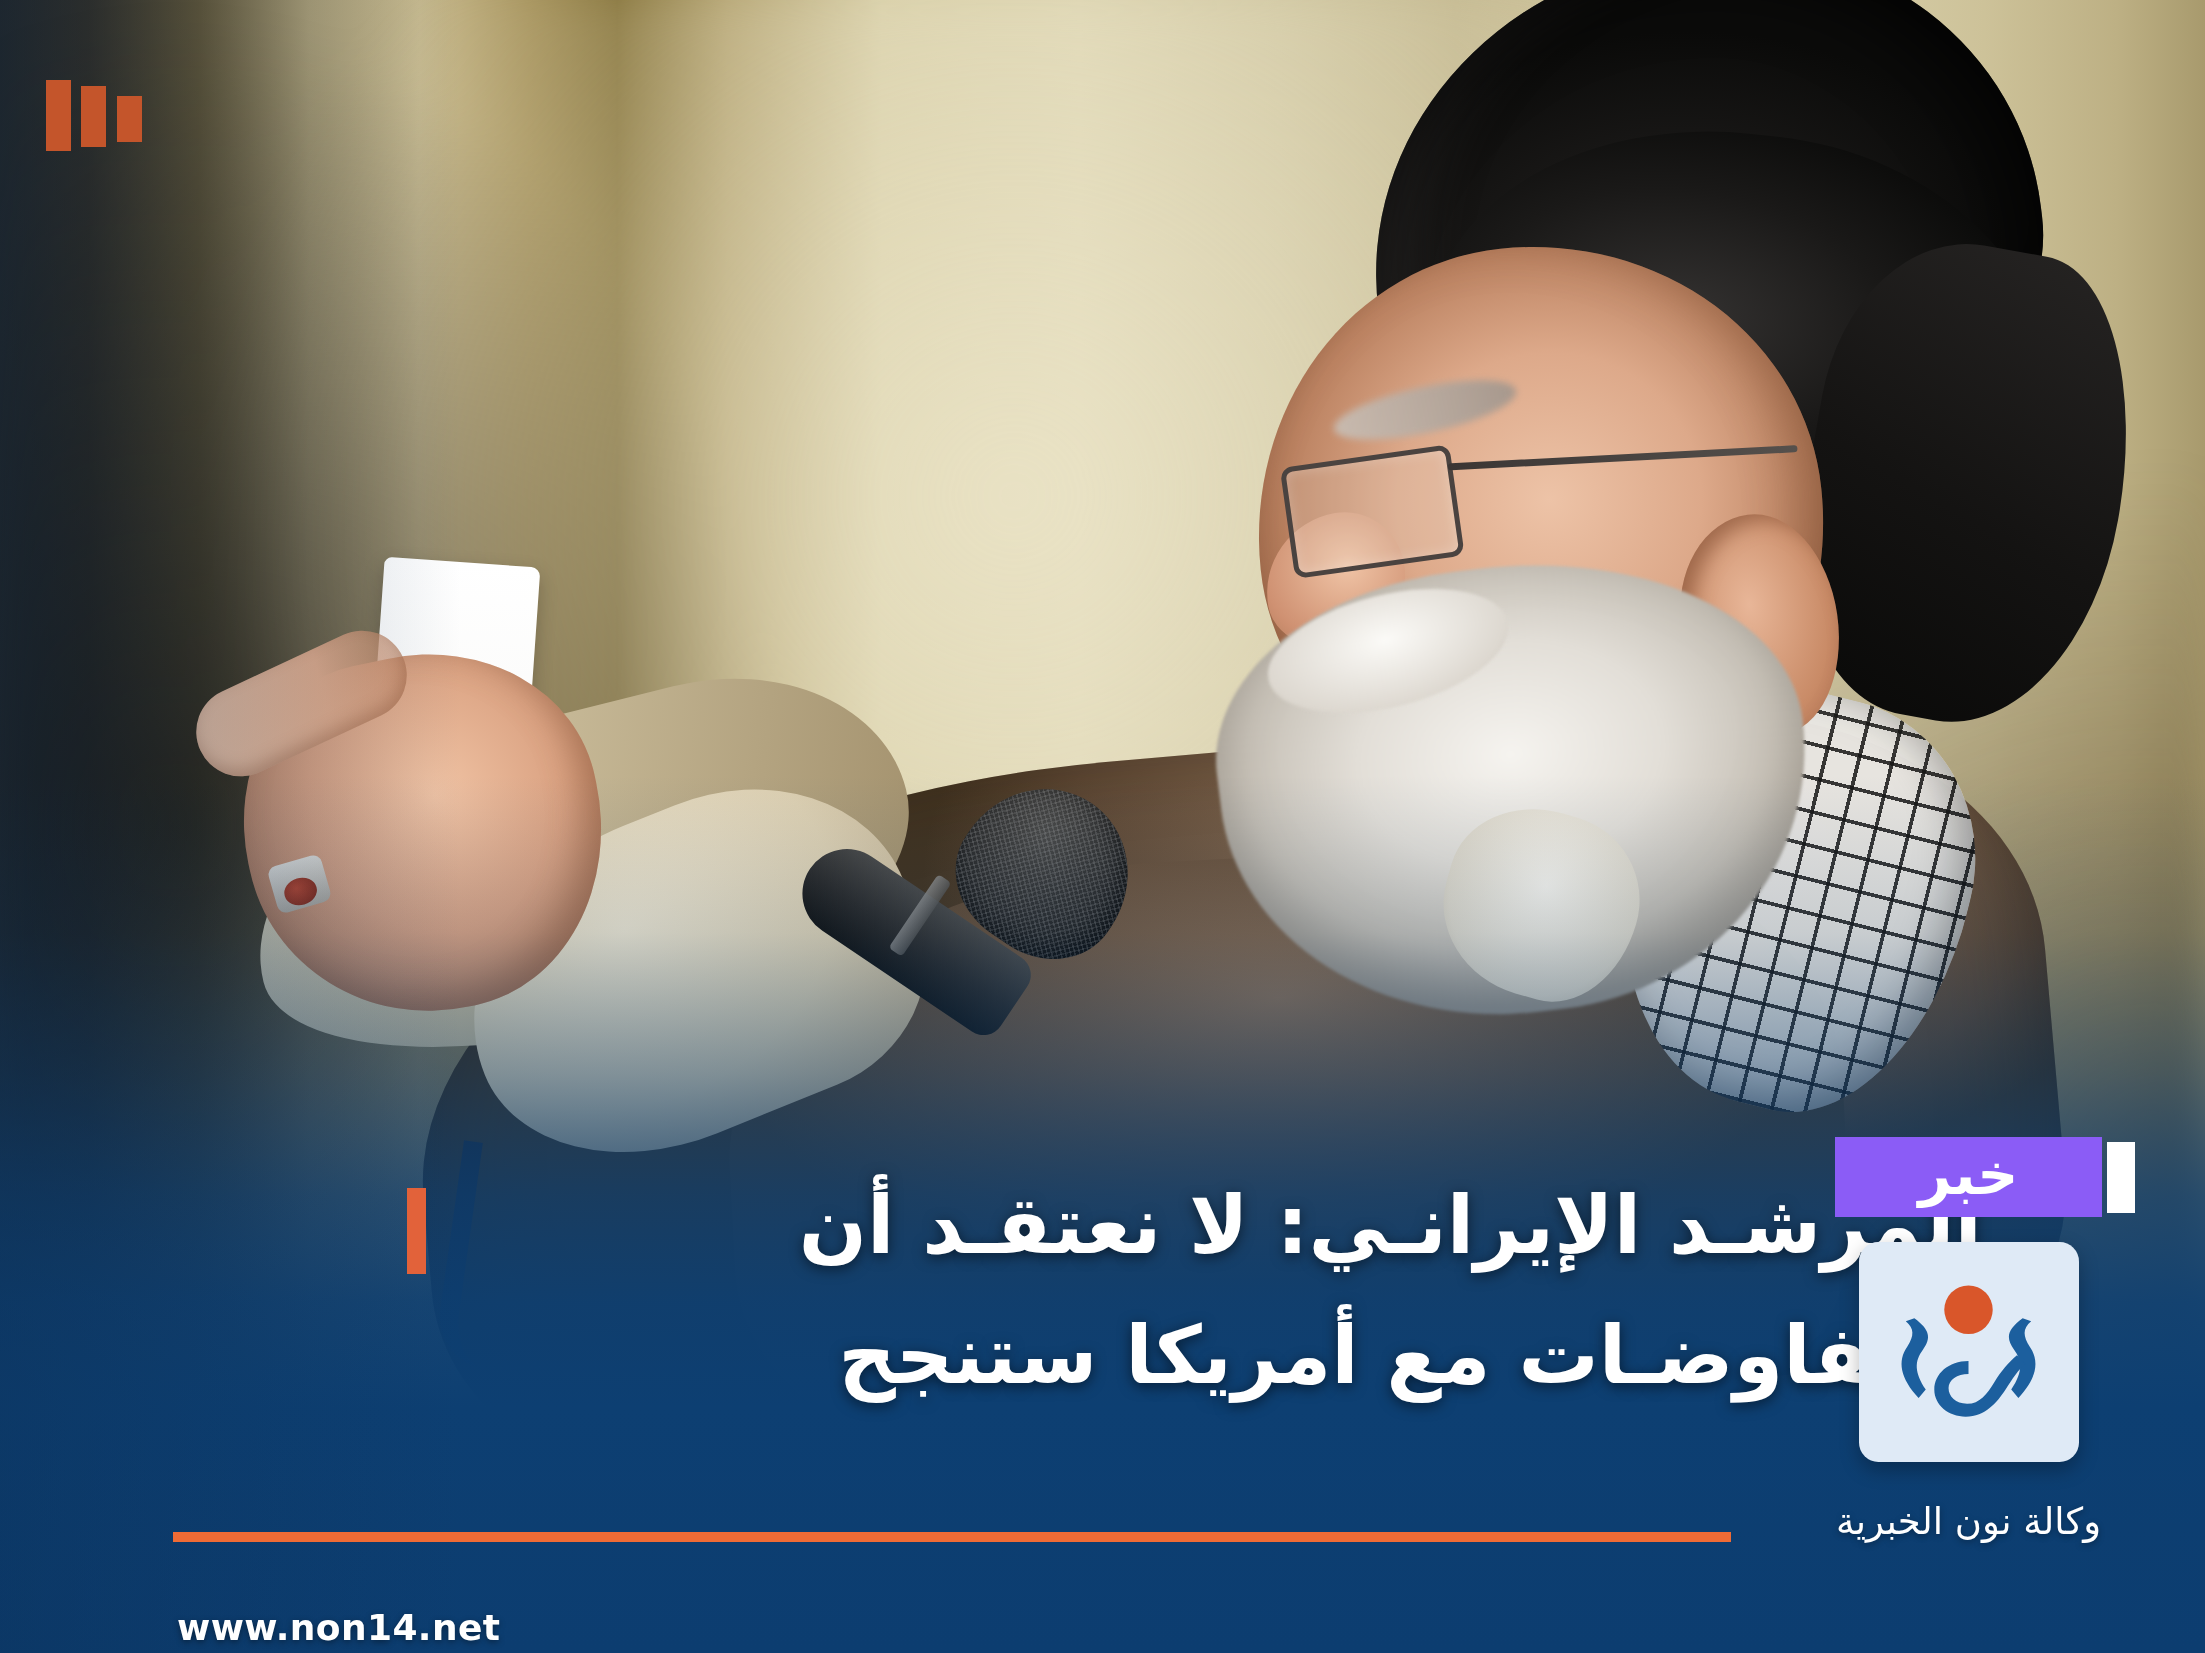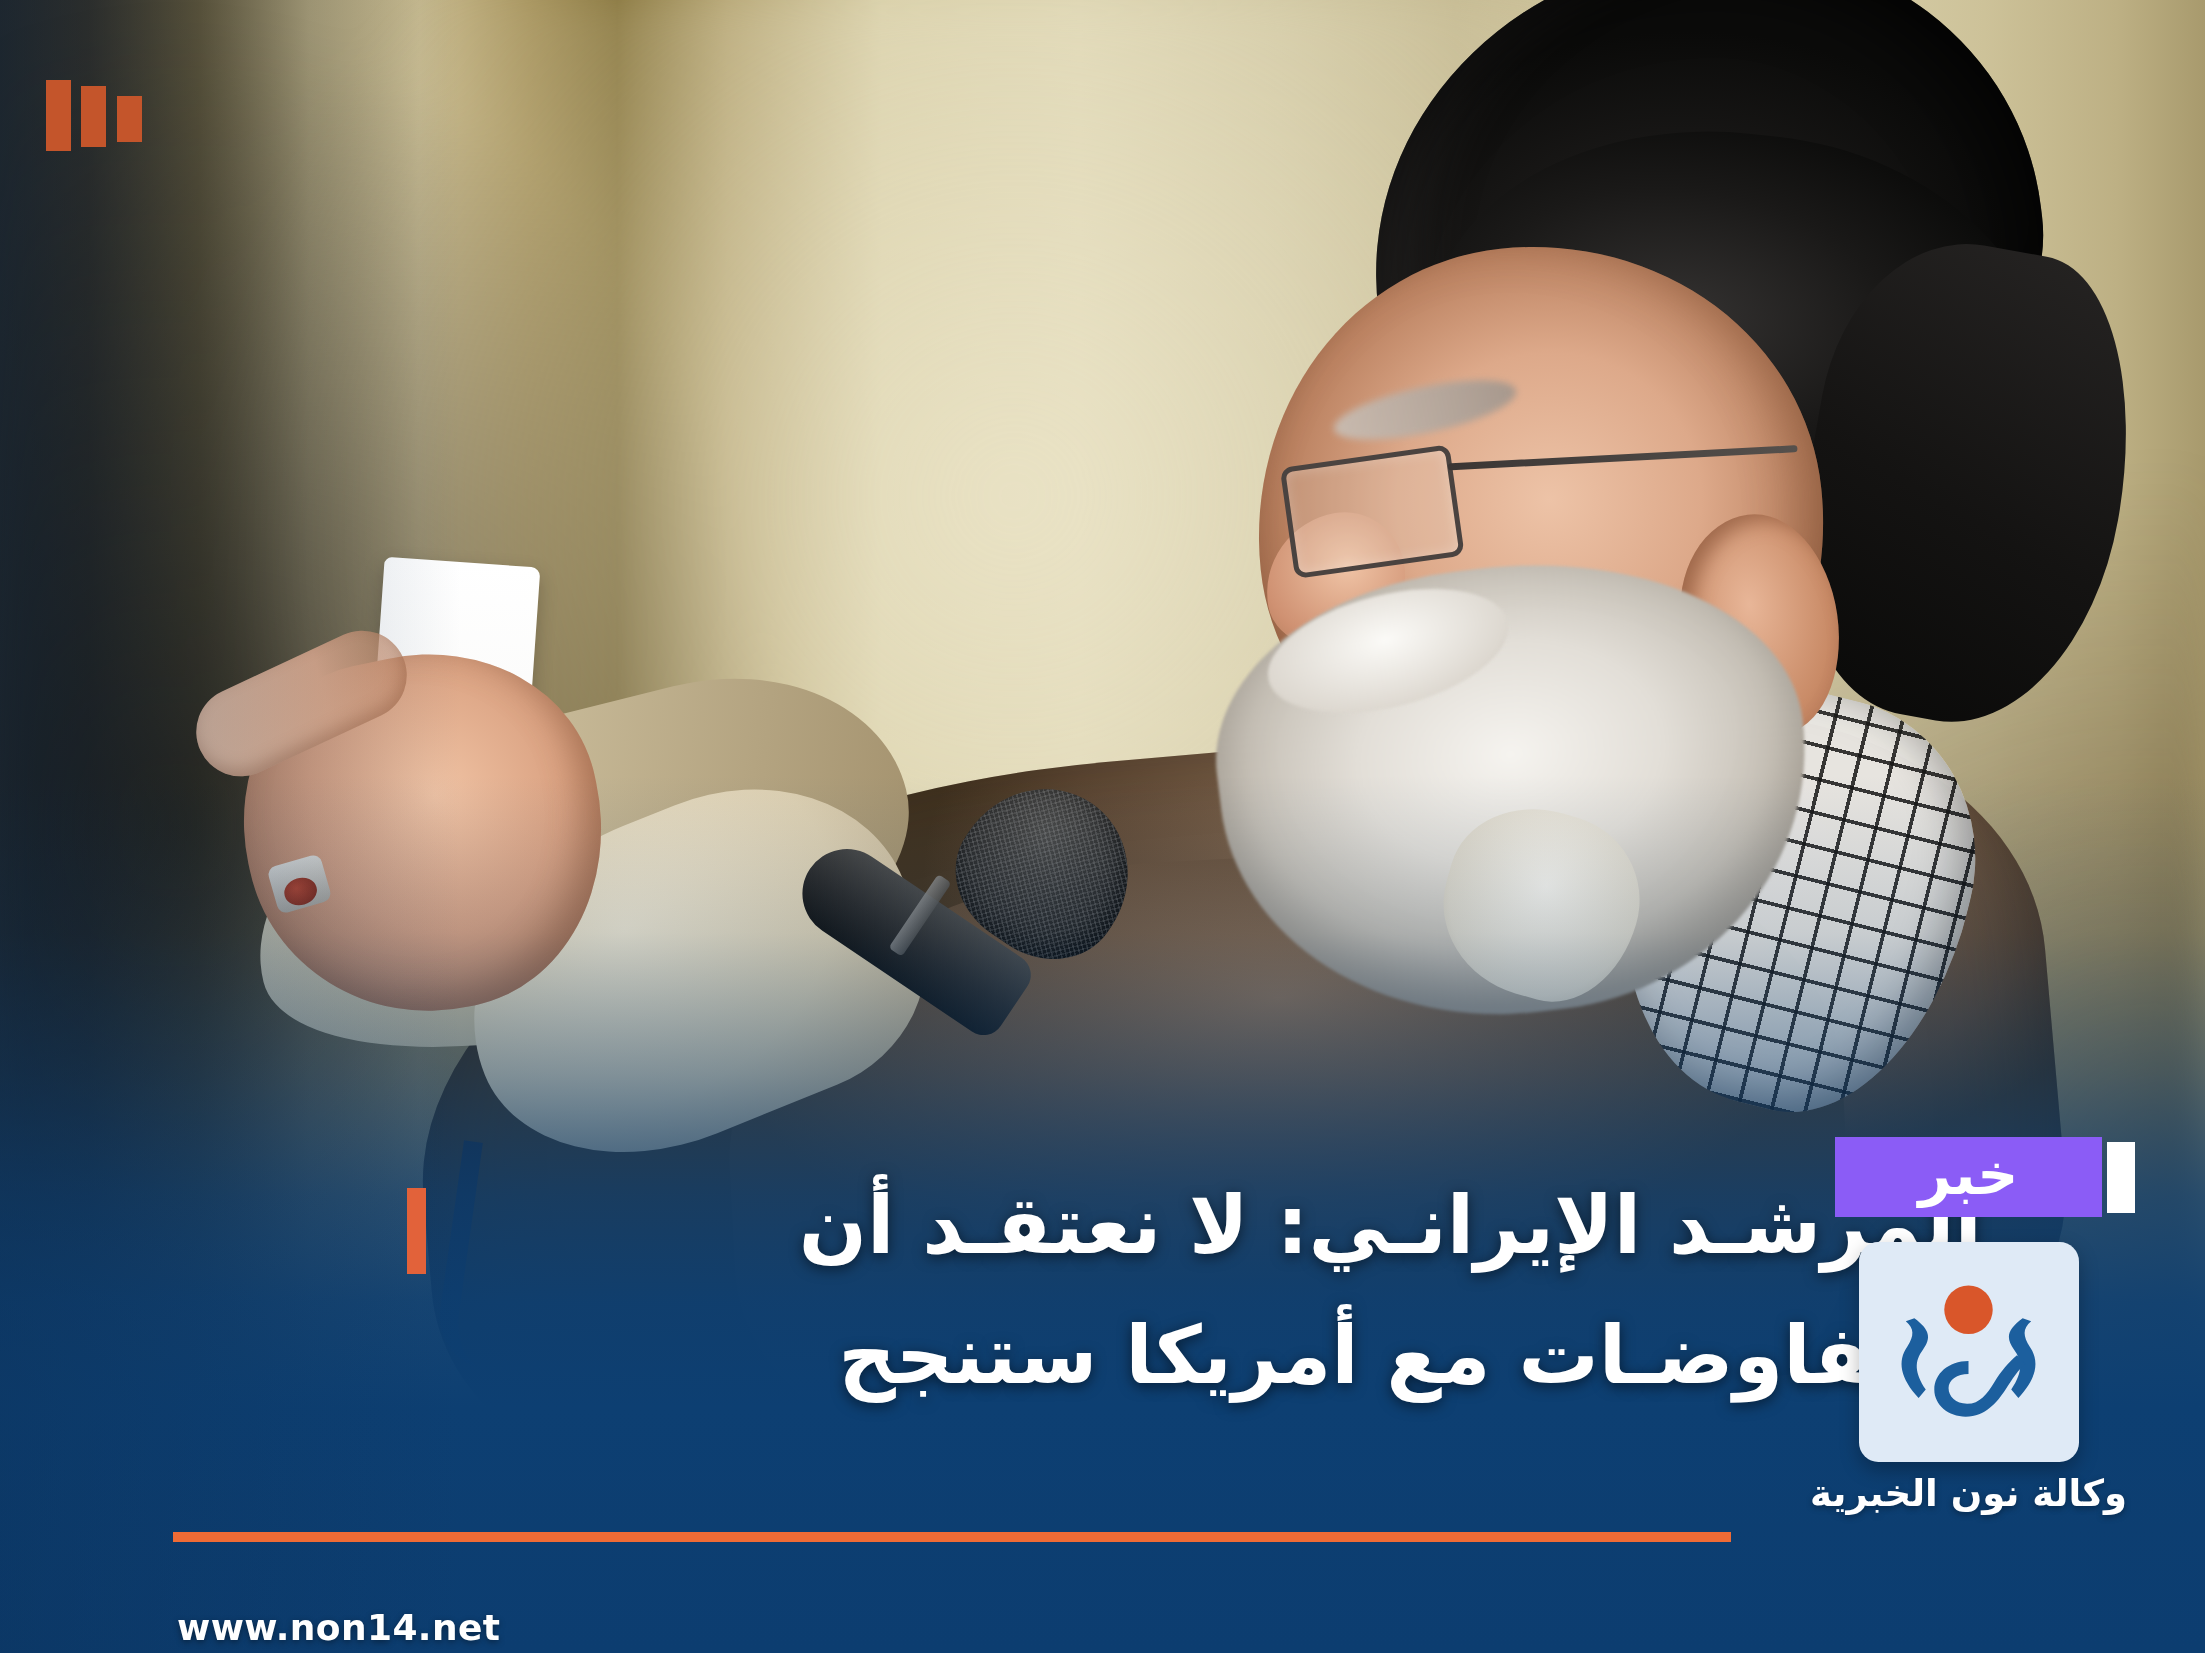--- a/index.html
+++ b/index.html
@@ -294,21 +294,21 @@
   .news-badge::after{
     content:"";position:absolute;right:-33px;top:4.5px;width:28px;height:71px;background:#fff;
   }
   .logo-tile{
     margin-top:25px;width:220px;height:220px;
     background:#dfeaf6;border-radius:19.4px;
     display:flex;align-items:center;justify-content:center;
     box-shadow:0 7.4px 19.4px rgba(0,0,0,.28);
   }
   .agency-name{
-    margin-top:10px;color:#fff;font-size:37px;font-weight:bold;white-space:nowrap;
+    margin-top:38px;color:#fff;font-size:37px;font-weight:normal;white-space:nowrap;
     text-shadow:0 1.5px 6px rgba(0,0,0,.35);
   }
 </style>
 </head>
 <body>
 
 <div id="card">
 
   <div class="photo">
     <div class="bg-wall"></div>

